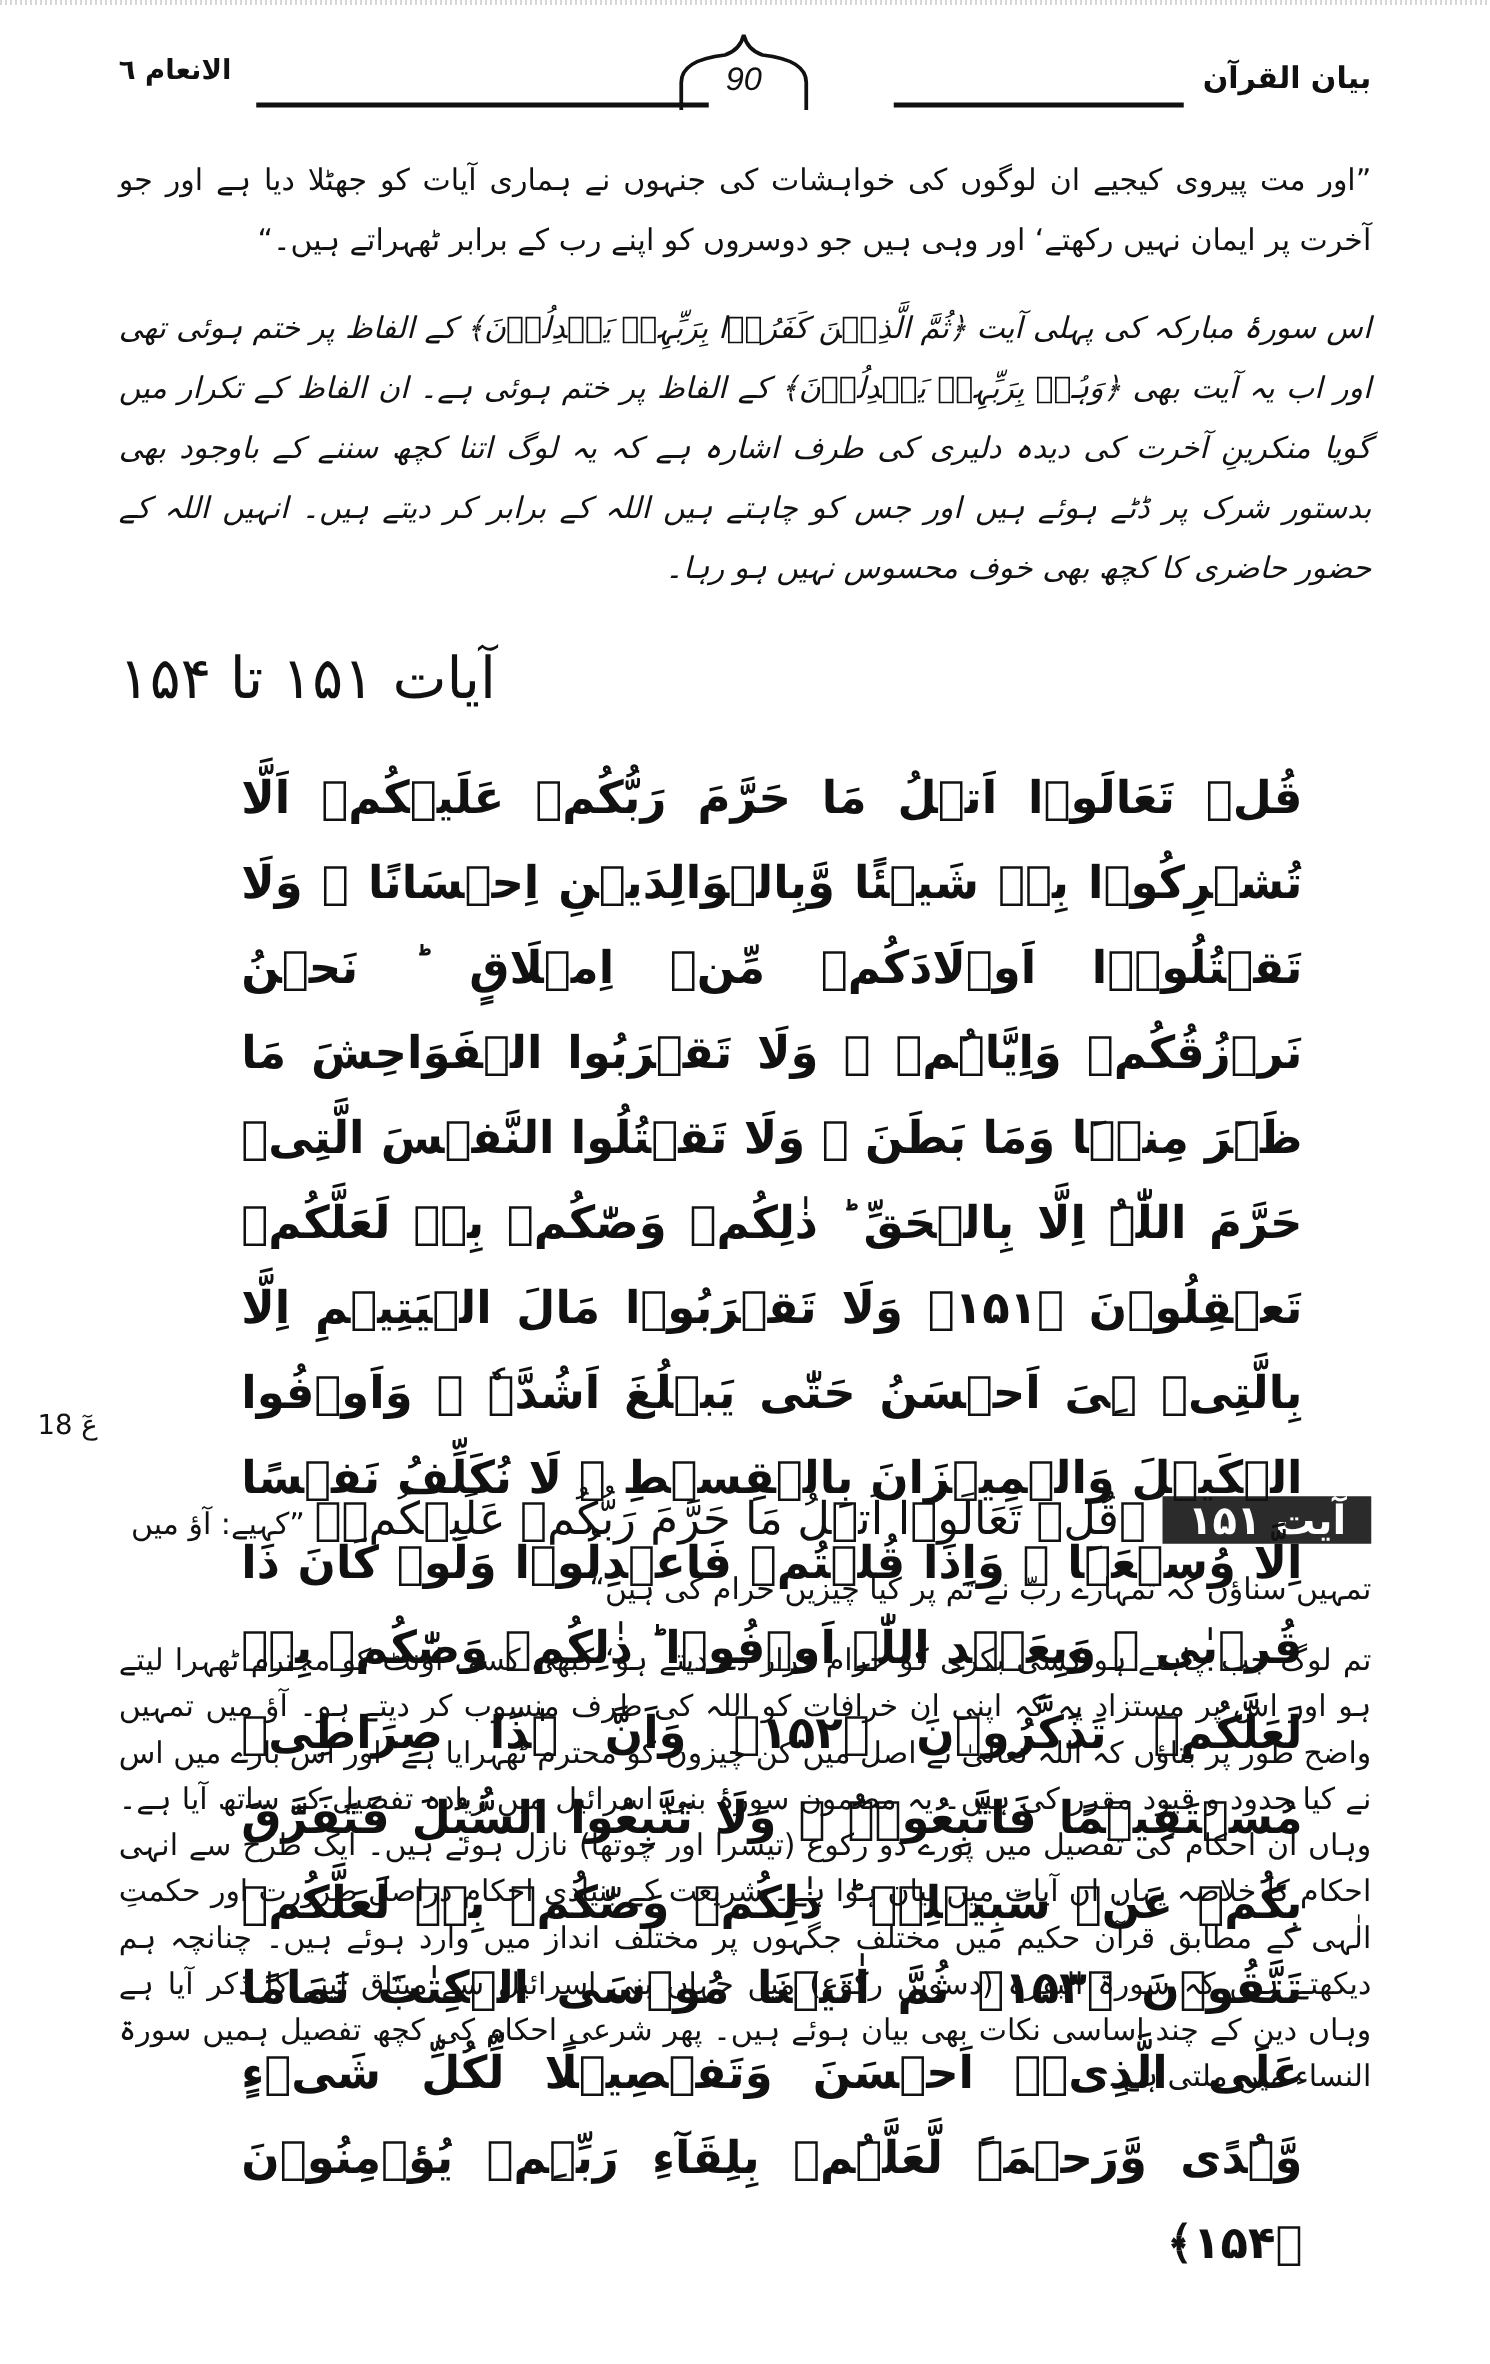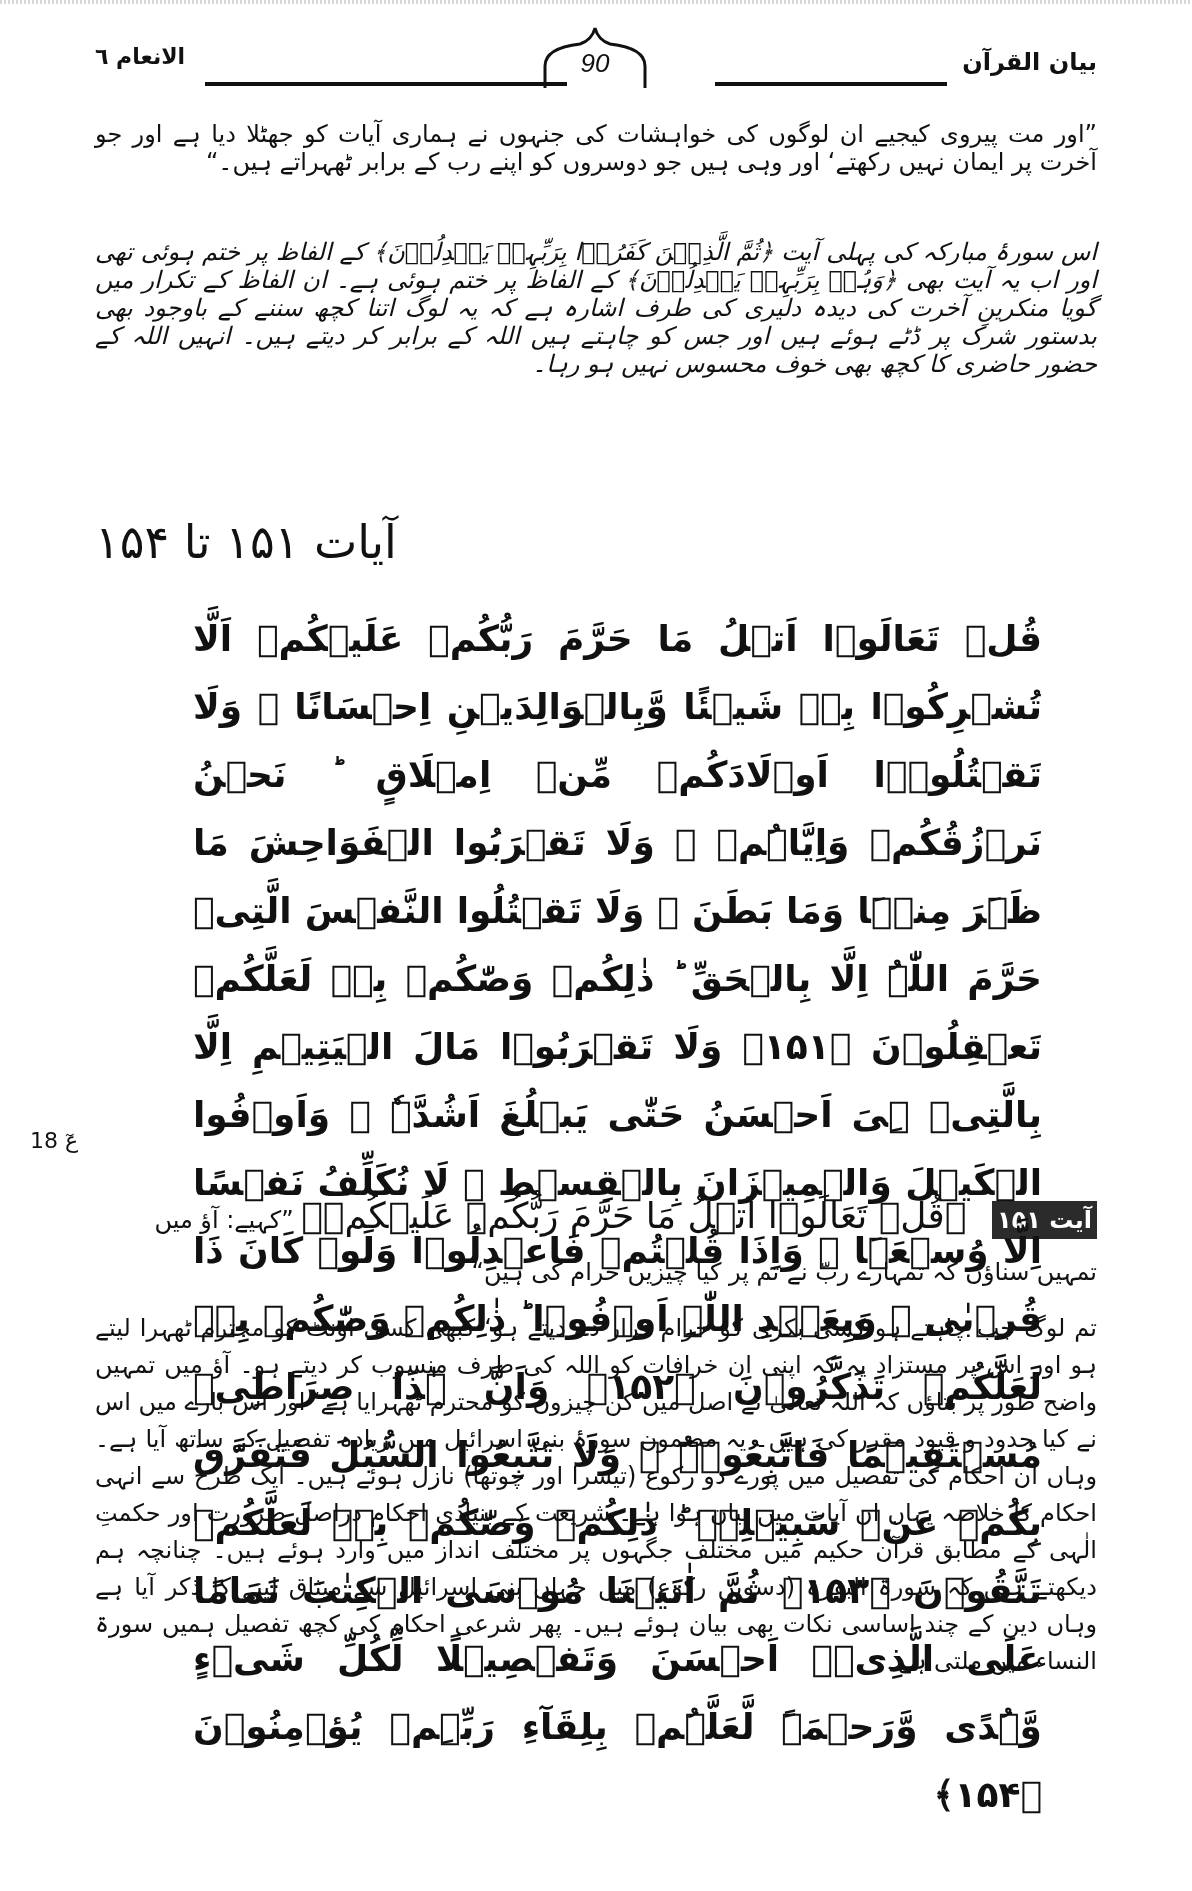--- a/index.html
+++ b/index.html
@@ -34,40 +34,40 @@
     .header .page-num-box {
       position: absolute; left: 445px; width: 110px; top: 6px; height: 60px; font-style: italic;
     }
     .header .page-num-box svg { position:absolute; left:0; top:0; }
     .header .page-num {
       position: absolute; left: 0; right: 0; top: 22px; text-align: center;
       font-size: 26px; font-family: "Liberation Sans", sans-serif;
     }
 
     .para {
-      position: absolute; left: 0; right: 0; font-size: 24px; line-height: 28px;
+      position: absolute; left: 0; right: 0; font-size: 24px; line-height: 48px;
       text-align: justify; direction: rtl;
     }
     .para.quote { top: 120px; }
     .para.p1 { top: 238px; font-style: italic; }
     .section-heading {
       position: absolute; top: 515px; left: 0; right: 0; text-align: left;
       font-size: 46px; direction: rtl;
     }
     .quran {
       position: absolute; top: 605px; left: 150px; right: 150px; font-size: 36px; line-height: 68px;
       text-align: justify; direction: rtl; font-weight: bold; margin-left: 43px;
     }
     .ruku-mark {
       position: absolute; left: 30px; top: 1128px; font-size: 22px; direction: rtl;
     }
     .ayah-block { position: absolute; top: 1190px; left: 0; right: 0; direction: rtl; font-size: 24px; line-height: 52px; }
     .ayah-badge {
-      display: inline-block; background: #2b2b2b; color: #fff; padding: 0 5px;
-      font-size: 24px; line-height: 38px; margin-left: 18px; font-weight: bold;
+      display: inline-block; background: #2b2b2b; color: #fff; padding: 0 20px;
+      font-size: 32px; line-height: 38px; margin-left: 6px; font-weight: bold;
     }
     .ayah-arabic { font-weight: normal; font-size: 36px; }
     .para.p2 { top: 1310px; line-height: 37px; }
   </style>
 </head>
 <body>
 
 <div class="scan-edge"></div>
 
 <div class="page">

